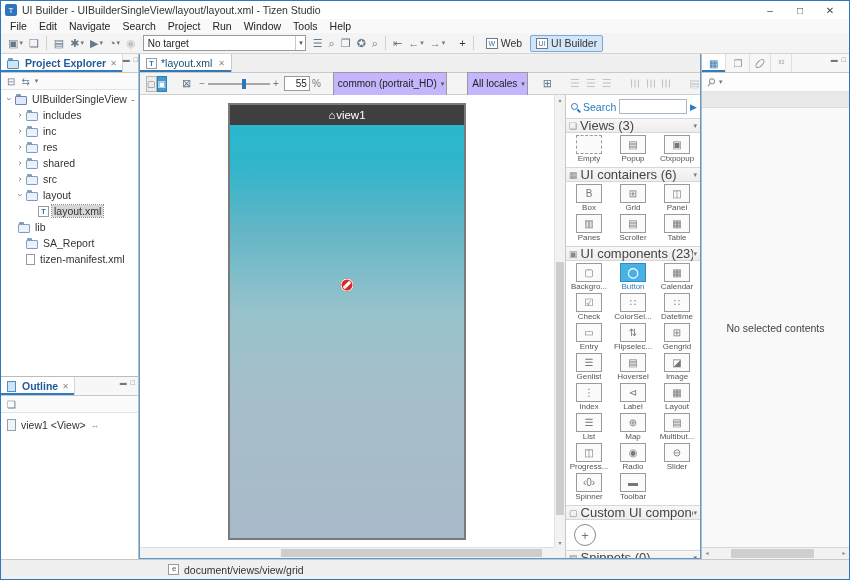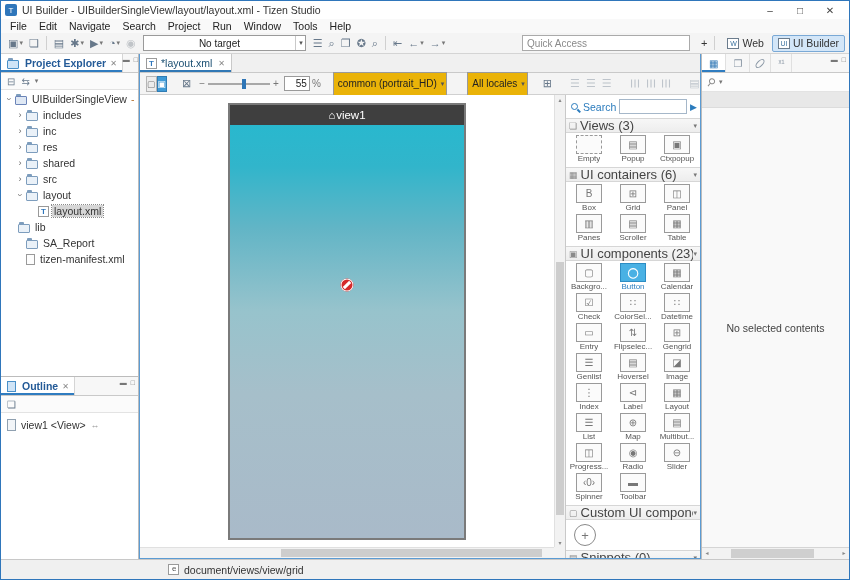--- a/index.html
+++ b/index.html
@@ -20,21 +20,21 @@
   .menubar{height:14px;background:#f9f9f9;display:flex;align-items:center;padding:0 3px;flex:none;}
   .menu-item{padding:0 6px;font-size:10.5px;color:#222;}
   
   .toolbar{height:21px;background:#f4f4f4;border-bottom:1px solid #d4d4d4;display:flex;align-items:center;padding:0 4px;flex:none;}
   .tb-btn{display:inline-flex;align-items:center;height:18px;padding:0 2px;margin:0 1px;border-radius:2px;}
   .tb-glyph{font-size:11px;color:#67788a;line-height:18px;}
   .tb-btn.disabled .tb-glyph{color:#c0c4c8;}
   .tb-caret{font-size:7px;color:#777;margin-left:1px;}
   .tb-sep{width:1px;height:14px;background:#d0d0d0;margin:0 4px;display:inline-block;}
   .combo{display:inline-flex;align-items:center;height:16px;background:#fff;border:1px solid #9a9a9a;
-    padding:0 2px 0 4px;font-size:10px;color:#222;text-align:center;}
+    padding:0 2px 0 4px;font-size:10px;color:#222;}
   .combo .cval{flex:1;white-space:nowrap;overflow:hidden;}
   .combo .cc{font-size:7px;color:#555;margin-left:4px;}
   .target-combo{width:163px;margin-left:4px;}
   .target-combo .cc{border-left:1px solid #c9c9c9;padding-left:3px;height:14px;line-height:14px;}
   .qa-input{width:168px;height:16px;border:1px solid #aaa;font-size:10px;padding:0 4px;color:#333;
     font-family:"Liberation Sans",sans-serif;margin-left:auto;}
   .qa-input::placeholder{color:#8a8a8a;}
   .persp{display:flex;align-items:center;margin-left:8px;}
   .persp-btn{display:inline-flex;align-items:center;height:17px;padding:0 5px;margin-left:3px;border-radius:2px;font-size:10.5px;color:#333;}
   .persp-btn .pico{width:12px;height:11px;border:1px solid #6b7c8d;background:#fff;font-size:7px;color:#3b729f;
@@ -93,21 +93,21 @@
   .etb-ico{font-size:11px;color:#67788a;margin:0 3px;}
   .etb-ico.gray{opacity:.38;}
   .etb-ico.vrot{display:inline-block;transform:rotate(90deg);}
   .zoom-slider{display:flex;align-items:center;margin:0 2px;}
   .zs-sign{color:#777;font-size:10px;margin:0 3px;}
   .zs-track{width:62px;height:2px;background:#a8a8a8;position:relative;}
   .zs-thumb{position:absolute;left:55%;top:-4px;width:4px;height:10px;background:#2e75b6;}
   .zoombox{width:26px;height:15px;border:1px solid #9a9a9a;font-size:10px;text-align:right;padding:0 2px;
     font-family:"Liberation Sans",sans-serif;color:#222;}
   .pct{color:#777;font-size:10px;margin-left:2px;}
-  .ed-combo{height:24px;border:1px solid #9a9a9a;background:#eab308;}
+  .ed-combo{height:24px;border:1px solid #9a9a9a;background:#c4b5fd;}
   .res-combo{width:128px;}
   .loc-combo{width:72px;}
   .ed-body{flex:1;display:flex;min-height:0;background:#fff;}
   .canvas-area{flex:1;min-width:0;display:grid;grid-template-columns:1fr 11px;grid-template-rows:1fr 11px;}
   .canvas{position:relative;background:#fff;overflow:hidden;}
   .vscroll{background:#f2f2f2;border-left:1px solid #e0e0e0;position:relative;}
   .vscroll .sarr{position:absolute;left:0;width:100%;text-align:center;font-size:6px;color:#888;}
   .vscroll .thumb{position:absolute;left:1px;right:1px;top:37%;height:56%;background:#cdcdcd;}
   .hscroll{background:#f2f2f2;border-top:1px solid #e0e0e0;position:relative;}
   .hscroll .thumb{position:absolute;top:1px;bottom:1px;left:34%;width:63%;background:#cdcdcd;}
@@ -255,21 +255,20 @@
         </span>
         <span class="tb-btn">
           <span class="tb-glyph">←</span>
           <span class="tb-caret">▾</span>
         </span>
         <span class="tb-btn">
           <span class="tb-glyph">→</span>
           <span class="tb-caret">▾</span>
         </span>
       </span>
-    <input class="qa-input" placeholder="Quick Access" style="">
     <span class="persp">
       <span class="tb-btn">
         <span class="pico">+</span>
       </span>
       <span class="tb-sep"></span>
       <span class="persp-btn">
         <span class="pico">W</span>
         <span>Web</span>
       </span>
       <span class="persp-btn active">

